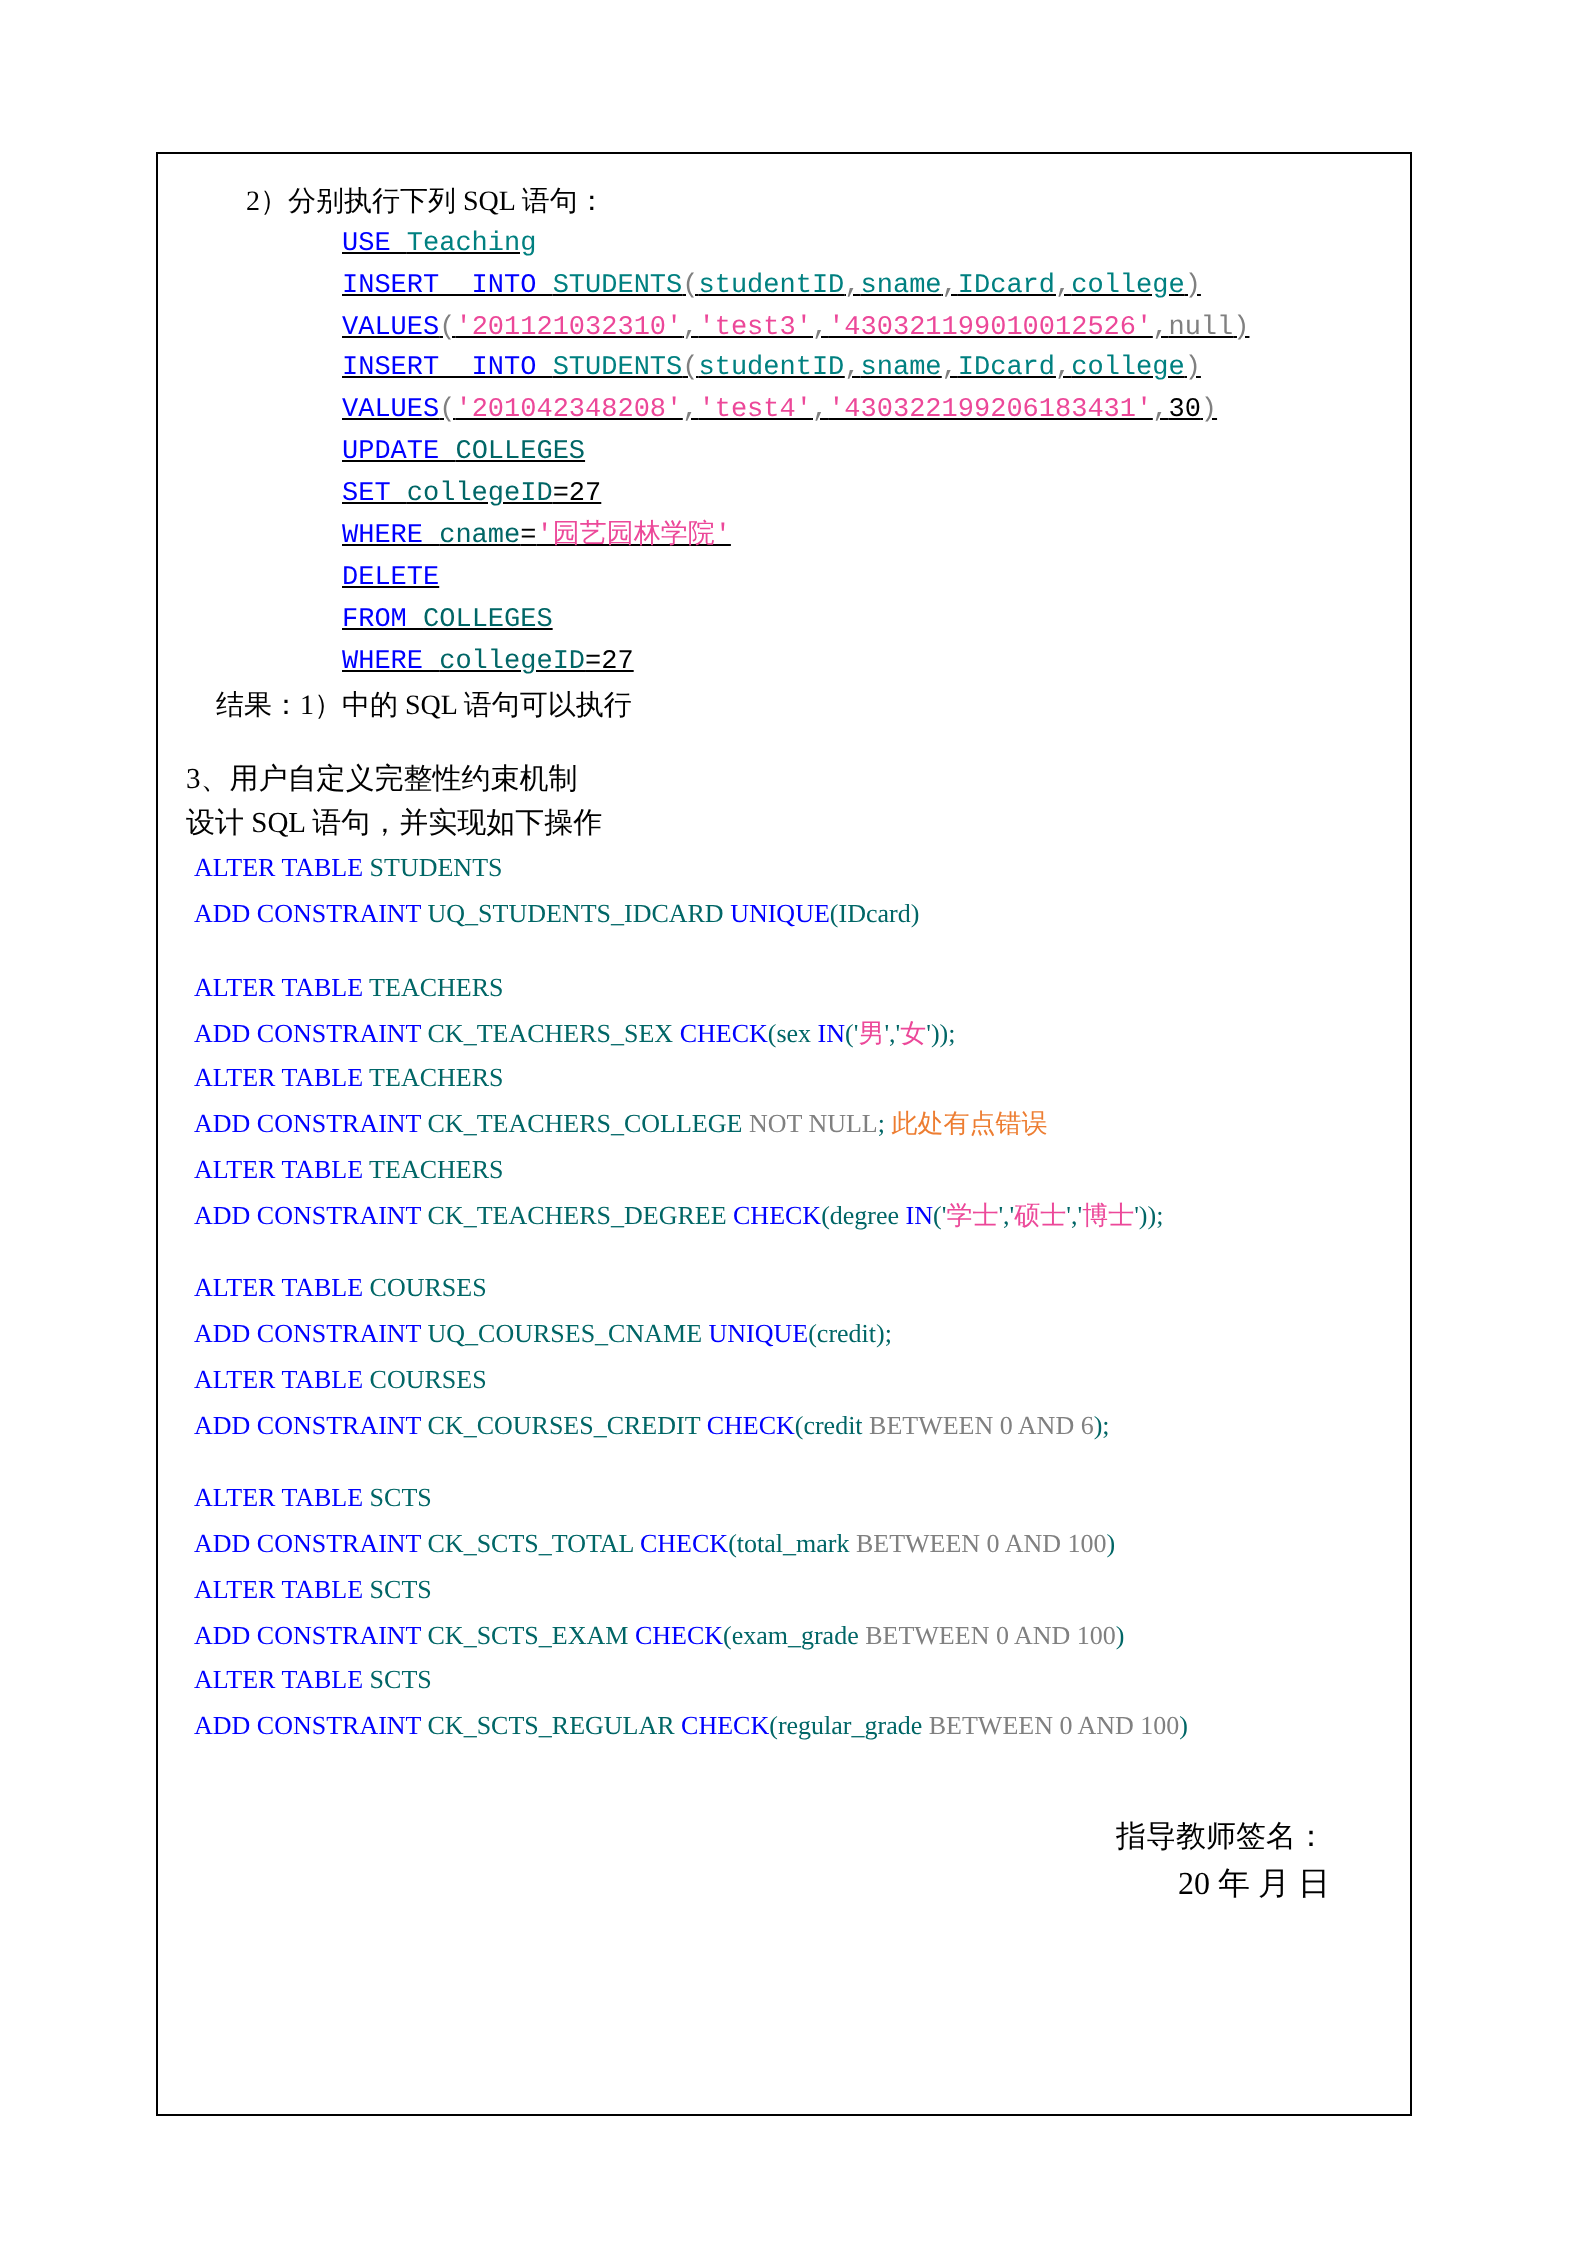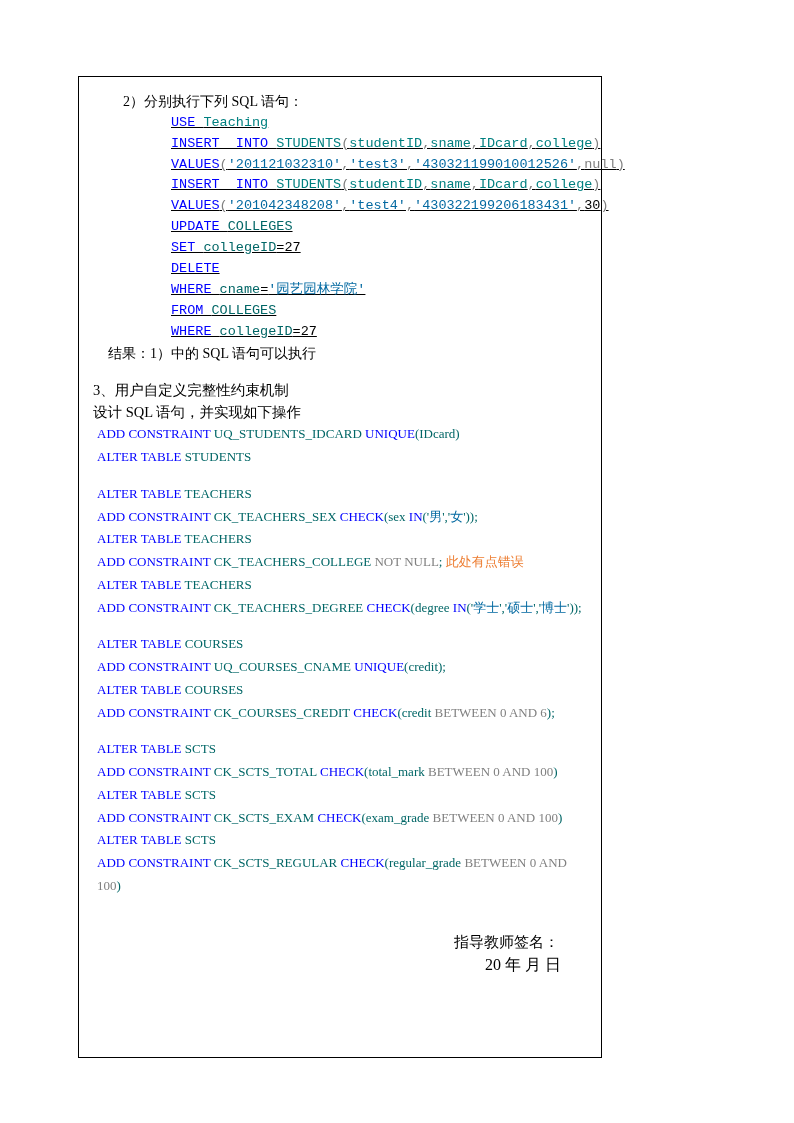--- a/index.html
+++ b/index.html
@@ -9,31 +9,31 @@
       background: #fff;
       font-family: "SimSun", "宋体", serif;
       font-size: 14px;
       color: #000;
       position: relative;
     }
     .page-border {
       position: absolute;
       top: 76px;
       left: 78px;
-      width: 524px;
+      width: 628px;
       height: 982px;
       border: 1px solid #000;
       padding: 14px 12px 12px 14px;
     }
     .line { line-height: 1.55; white-space: pre; }
     .indent1 { padding-left: 30px; }
     .indent2 { padding-left: 78px; text-decoration: underline; }
     .blue { color: #0000ff; }
     .teal { color: #008080; }
-    .red { color: #0369a1; }
+    .red { color: #ec4899; }
     .gray { color: #808080; }
     .green { color: #006666; margin-top: 20px; }
     .orange { color: #ed7d31; }
     .black { color: #000; }
     .mono { font-family: "Courier New", monospace; font-size: 13.5px; }
     .spacer { height: 14px; }
     .section3 { font-size: 14.5px; line-height: 1.55; }
     .sql-line { font-size: 13px; line-height: 1.75; padding-left: 4px; }
     .signature { text-align: right; padding-right: 30px; font-size: 15px; line-height: 1.7; margin-top: 32px; }
     .sig-date { text-align: right; padding-right: 28px; font-size: 16px; }
@@ -46,36 +46,36 @@
   <div class="line indent1">2）分别执行下列 SQL 语句：</div>
 
   <div id="code-block">
       <div class="line indent2 mono"><span class="blue">USE </span><span class="teal">Teaching</span></div>
       <div class="line indent2 mono"><span class="blue">INSERT  INTO </span><span class="teal">STUDENTS</span><span class="gray">(</span><span class="teal">studentID</span><span class="gray">,</span><span class="teal">sname</span><span class="gray">,</span><span class="teal">IDcard</span><span class="gray">,</span><span class="teal">college</span><span class="gray">)</span></div>
       <div class="line indent2 mono"><span class="blue">VALUES</span><span class="gray">(</span><span class="red">'201121032310'</span><span class="gray">,</span><span class="red">'test3'</span><span class="gray">,</span><span class="red">'430321199010012526'</span><span class="gray">,</span><span class="gray">null</span><span class="gray">)</span></div>
       <div class="line indent2 mono"><span class="blue">INSERT  INTO </span><span class="teal">STUDENTS</span><span class="gray">(</span><span class="teal">studentID</span><span class="gray">,</span><span class="teal">sname</span><span class="gray">,</span><span class="teal">IDcard</span><span class="gray">,</span><span class="teal">college</span><span class="gray">)</span></div>
       <div class="line indent2 mono"><span class="blue">VALUES</span><span class="gray">(</span><span class="red">'201042348208'</span><span class="gray">,</span><span class="red">'test4'</span><span class="gray">,</span><span class="red">'430322199206183431'</span><span class="gray">,</span><span class="black">30</span><span class="gray">)</span></div>
       <div class="line indent2 mono"><span class="blue">UPDATE </span><span class="green">COLLEGES</span></div>
       <div class="line indent2 mono"><span class="blue">SET </span><span class="green">collegeID</span><span class="black">=27</span></div>
+      <div class="line indent2 mono"><span class="blue">WHERE </span><span class="green">cname</span><span class="black">=</span><span class="red">'园艺园林学院'</span></div>
       <div class="line indent2 mono"><span class="blue">DELETE</span></div>
-      <div class="line indent2 mono"><span class="blue">WHERE </span><span class="green">cname</span><span class="black">=</span><span class="red">'园艺园林学院'</span></div>
       <div class="line indent2 mono"><span class="blue">FROM </span><span class="green">COLLEGES</span></div>
       <div class="line indent2 mono"><span class="blue">WHERE </span><span class="green">collegeID</span><span class="black">=27</span></div>
     </div>
 
   <div class="line" style="padding-left:2px;margin-left:13px;">结果：1）中的 SQL 语句可以执行</div>
 
   <div class="spacer"></div>
 
   <div class="section3">3、用户自定义完整性约束机制</div>
   <div class="section3">设计 SQL 语句，并实现如下操作</div>
 
   <div id="section3-blocks">
+      <div class="sql-line"><span class="blue">ALTER TABLE</span><span class="green"> STUDENTS</span></div>
       <div class="sql-line"><span class="blue">ADD CONSTRAINT</span><span class="green"> UQ_STUDENTS_IDCARD </span><span class="blue"> UNIQUE</span><span class="green">(IDcard)</span></div>
-      <div class="sql-line"><span class="blue">ALTER TABLE</span><span class="green"> STUDENTS</span></div>
       <div class="spacer"></div>
       <div class="sql-line"><span class="blue">ALTER TABLE</span><span class="green"> TEACHERS</span></div>
       <div class="sql-line"><span class="blue">ADD CONSTRAINT</span><span class="green"> CK_TEACHERS_SEX</span><span class="blue"> CHECK</span><span class="green">(sex </span><span class="blue">IN</span><span class="green">('</span><span class="red">男</span><span class="green">','</span><span class="red">女</span><span class="green">'));</span></div>
       <div class="sql-line"><span class="blue">ALTER TABLE</span><span class="green"> TEACHERS</span></div>
       <div class="sql-line"><span class="blue">ADD CONSTRAINT</span><span class="green"> CK_TEACHERS_COLLEGE </span><span class="gray"> NOT NULL</span><span class="green">;    </span><span class="orange">此处有点错误</span></div>
       <div class="sql-line"><span class="blue">ALTER TABLE</span><span class="green"> TEACHERS</span></div>
       <div class="sql-line"><span class="blue">ADD CONSTRAINT</span><span class="green"> CK_TEACHERS_DEGREE </span><span class="blue"> CHECK</span><span class="green">(degree </span><span class="blue">IN</span><span class="green">('</span><span class="red">学士</span><span class="green">','</span><span class="red">硕士</span><span class="green">','</span><span class="red">博士</span><span class="green">'));</span></div>
       <div class="spacer"></div>
       <div class="sql-line"><span class="blue">ALTER TABLE</span><span class="green"> COURSES</span></div>
       <div class="sql-line"><span class="blue">ADD CONSTRAINT</span><span class="green"> UQ_COURSES_CNAME </span><span class="blue"> UNIQUE</span><span class="green">(credit);</span></div>

